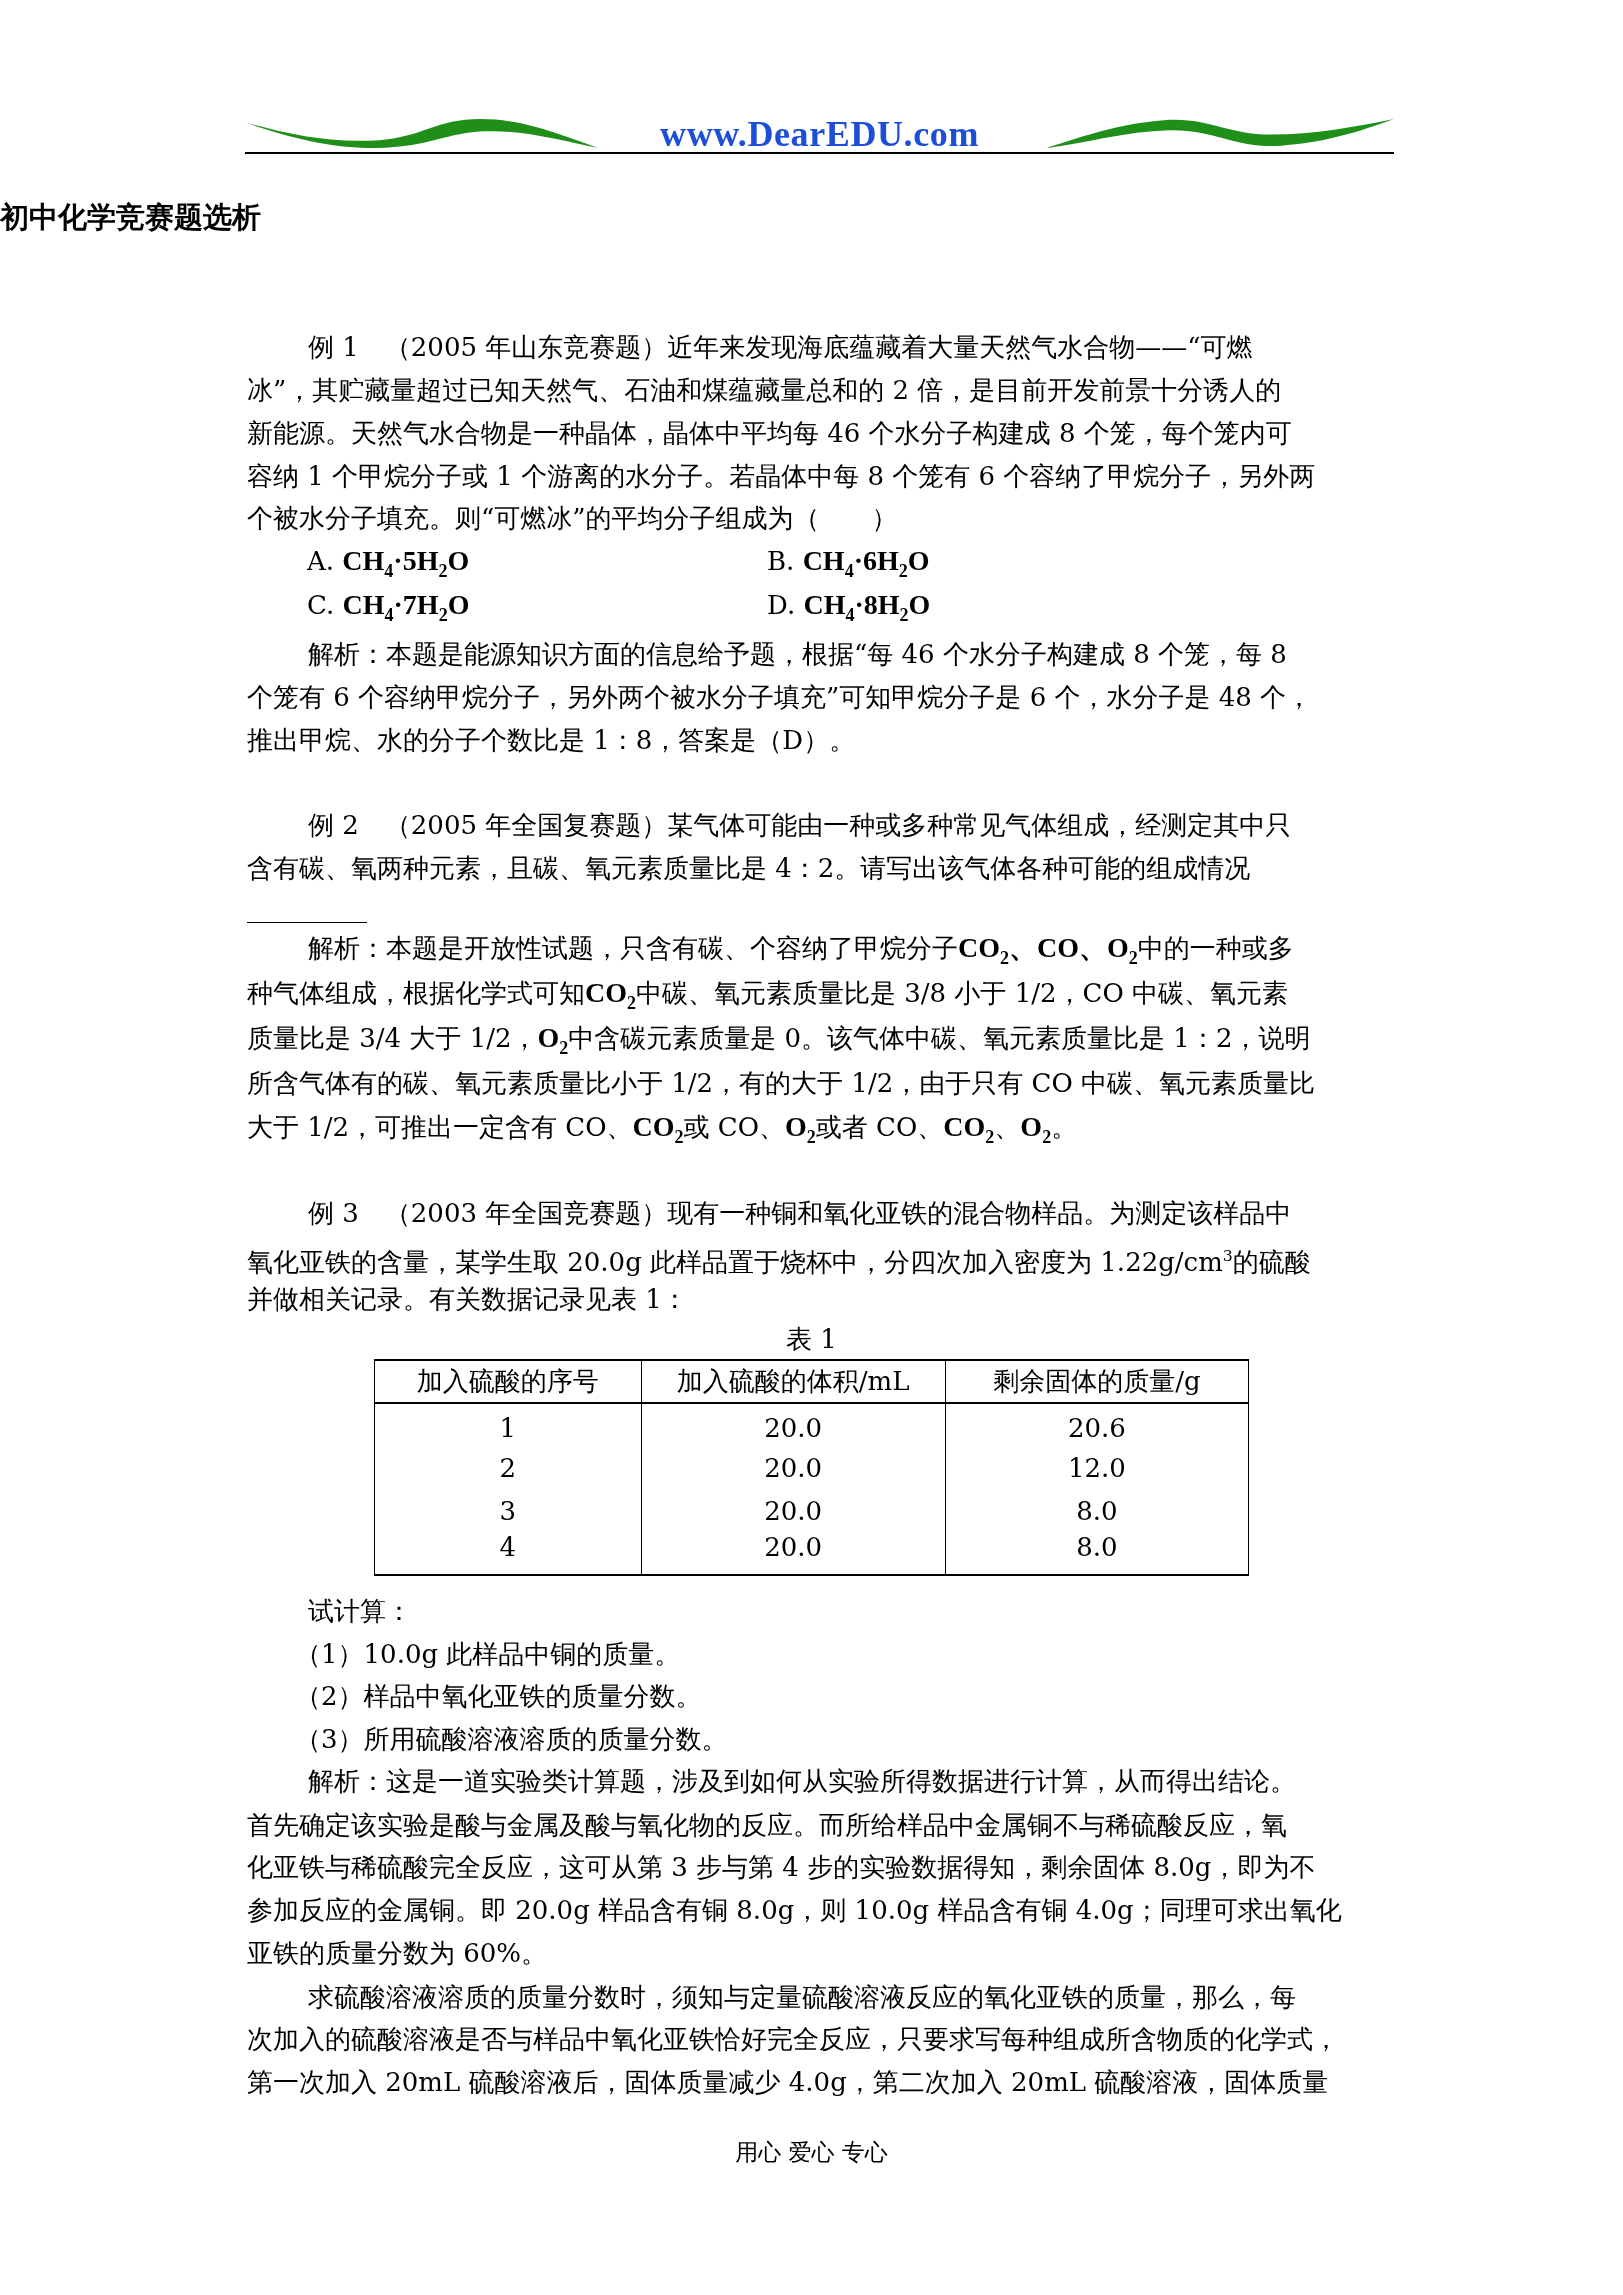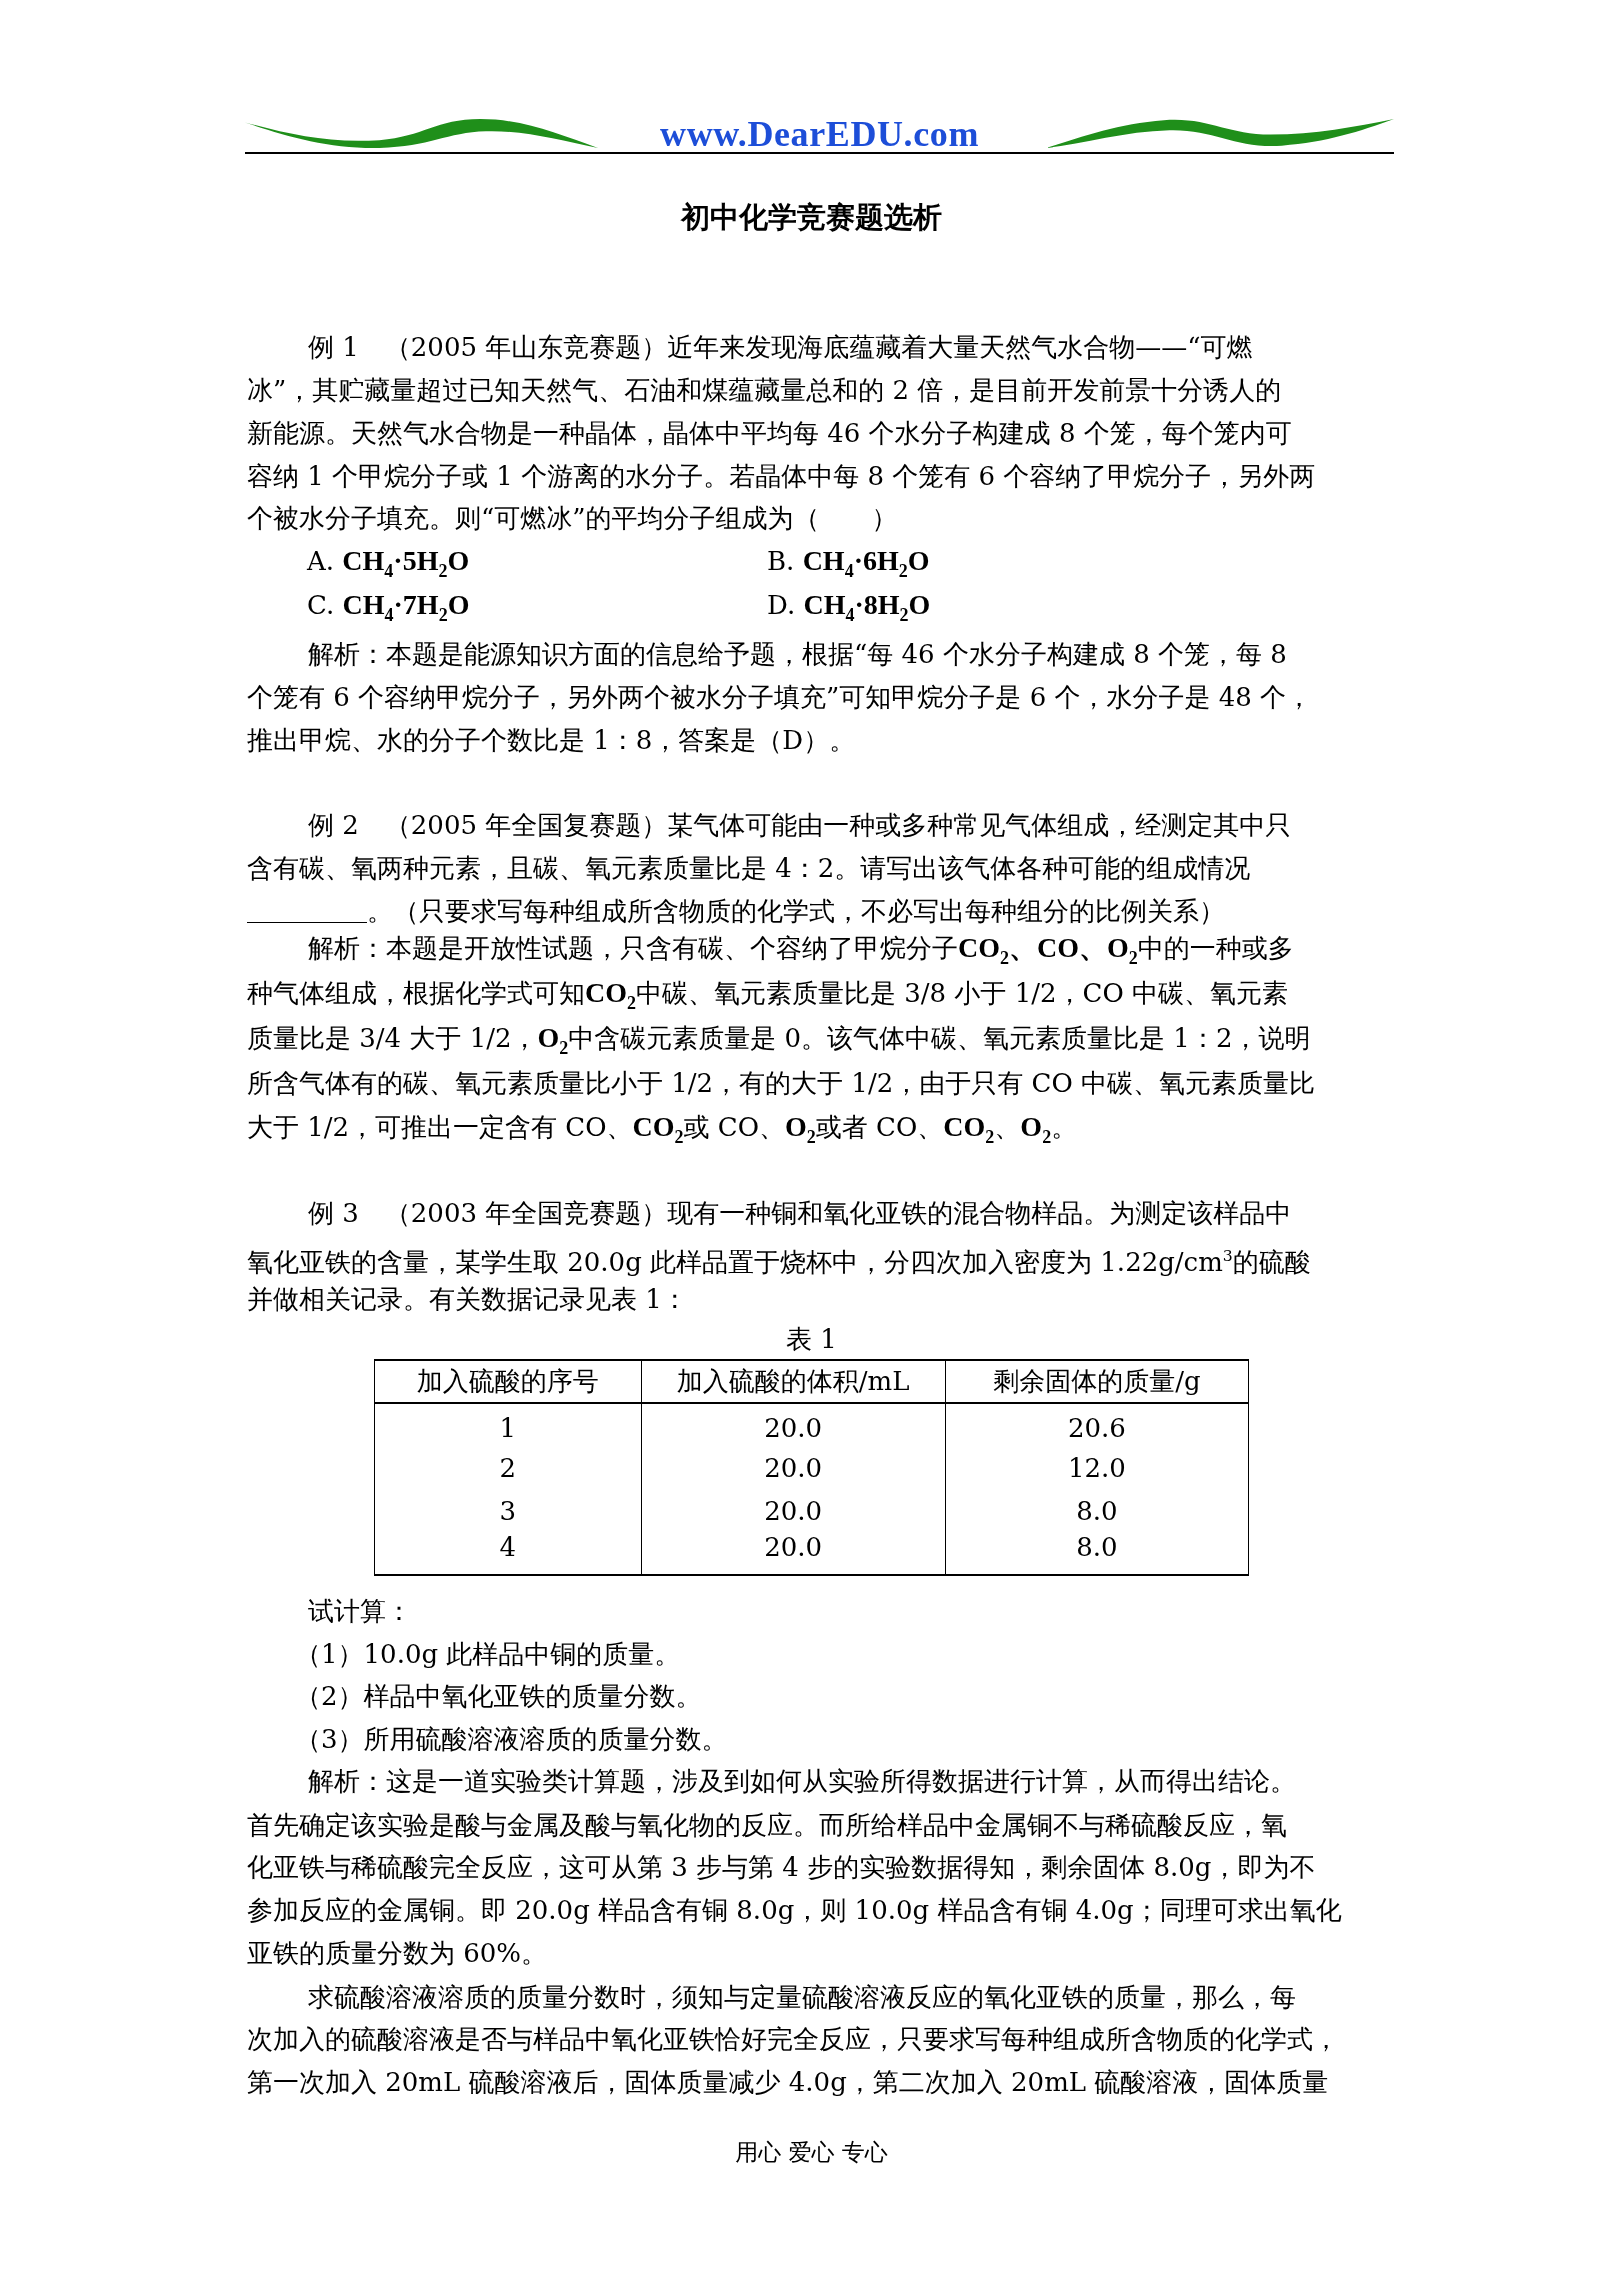--- a/index.html
+++ b/index.html
@@ -6,21 +6,21 @@
   body { width:1623px; height:2295px; position:relative; overflow:hidden;
          font-family:"DejaVu Serif","Liberation Serif",serif; color:#000; }
   .header { position:absolute; left:245px; top:115px; width:1149px; height:38px; }
   .banner-text { position:absolute; left:0; right:0; top:0; text-align:center;
     font-family:"Liberation Serif","DejaVu Serif",serif; font-weight:bold;
     font-size:36px; line-height:38px; color:#1d4ed8; letter-spacing:0.6px; }
   .swoosh { position:absolute; top:3.4px; height:31px; }
   .swoosh.left { left:0; width:353px; }
   .swoosh.right { right:0; width:348px; }
   .header-rule { position:absolute; left:245px; top:152px; width:1149px; height:2.2px; background:#000; }
-  .title { position:absolute; left:0; width:1623px; top:197px; text-align:center;
+  .title { position:absolute; left:0; width:1623px; top:197px; text-align:left;
     font-size:29px; line-height:40px; font-weight:bold; }
   .line { position:absolute; left:247px; width:1149px; font-size:26px; line-height:34px; white-space:nowrap; }
   .indent { padding-left:61px; }
   .opt { position:absolute; font-size:26px; line-height:34px; white-space:nowrap; }
   .formula { font-family:"Liberation Serif",serif; font-weight:bold; font-size:28px; }
   .formula sub { font-size:18px; vertical-align:-6.7px; }
   sup { font-size:15.7px; vertical-align:10px; }
   .blank { display:inline-block; width:120px; border-bottom:1.7px solid #000; height:25px; vertical-align:-3.4px; }
   .caption { position:absolute; left:0; width:1623px; top:1322px; text-align:center; font-size:26px; line-height:34px; }
   table.data { position:absolute; left:374px; top:1359px; width:875px;
@@ -72,21 +72,21 @@
   <span>D.</span>
   <span class="formula">CH<sub>4</sub>·<span>8</span>H<sub>2</sub>O</span>
 </div>
 
 <div class="line indent" style="top:637px">解析：本题是能源知识方面的信息给予题，根据“每 46 个水分子构建成 8 个笼，每 8</div>
 <div class="line" style="top:680px">个笼有 6 个容纳甲烷分子，另外两个被水分子填充”可知甲烷分子是 6 个，水分子是 48 个，</div>
 <div class="line" style="top:723px">推出甲烷、水的分子个数比是 1：8，答案是（D）。</div>
 
 <div class="line indent" style="top:808px">例 2　（2005 年全国复赛题）某气体可能由一种或多种常见气体组成，经测定其中只</div>
 <div class="line" style="top:851px">含有碳、氧两种元素，且碳、氧元素质量比是 4：2。请写出该气体各种可能的组成情况</div>
-<div class="line" style="top:894px"><span class="blank"></span><span>。（只要求写每种组成所含物质的化学式，不必写出每种组分的比例关系）</span></div>
+<div class="line" style="top:894px"><span class="blank"></span></div>
 
 <div class="line indent" style="top:931px"><span>解析：本题是开放性试题，只含有碳、个容纳了甲烷分子</span><span class="formula">CO<sub>2</sub>、CO、O<sub>2</sub></span><span>中的一种或多</span></div>
 <div class="line" style="top:976px"><span>种气体组成，根据化学式可知</span><span class="formula">CO<sub>2</sub></span><span>中碳、氧元素质量比是 3/8 小于 1/2，CO 中碳、氧元素</span></div>
 <div class="line" style="top:1021px"><span>质量比是 3/4 大于 1/2，</span><span class="formula">O<sub>2</sub></span><span>中含碳元素质量是 0。该气体中碳、氧元素质量比是 1：2，说明</span></div>
 <div class="line" style="top:1066px">所含气体有的碳、氧元素质量比小于 1/2，有的大于 1/2，由于只有 CO 中碳、氧元素质量比</div>
 <div class="line" style="top:1110px"><span>大于 1/2，可推出一定含有 CO、</span><span class="formula">CO<sub>2</sub></span><span>或 CO、</span><span class="formula">O<sub>2</sub></span><span>或者 CO、</span><span class="formula">CO<sub>2</sub></span>、<span class="formula">O<sub>2</sub></span><span>。</span></div>
 
 <div class="line indent" style="top:1196px">例 3　（2003 年全国竞赛题）现有一种铜和氧化亚铁的混合物样品。为测定该样品中</div>
 <div class="line" style="top:1239px"><span>氧化亚铁的含量，某学生取 20.0g 此样品置于烧杯中，分四次加入密度为 1.22g/cm</span><sup>3</sup><span>的硫酸</span></div>
 <div class="line" style="top:1282px">并做相关记录。有关数据记录见表 1：</div>

